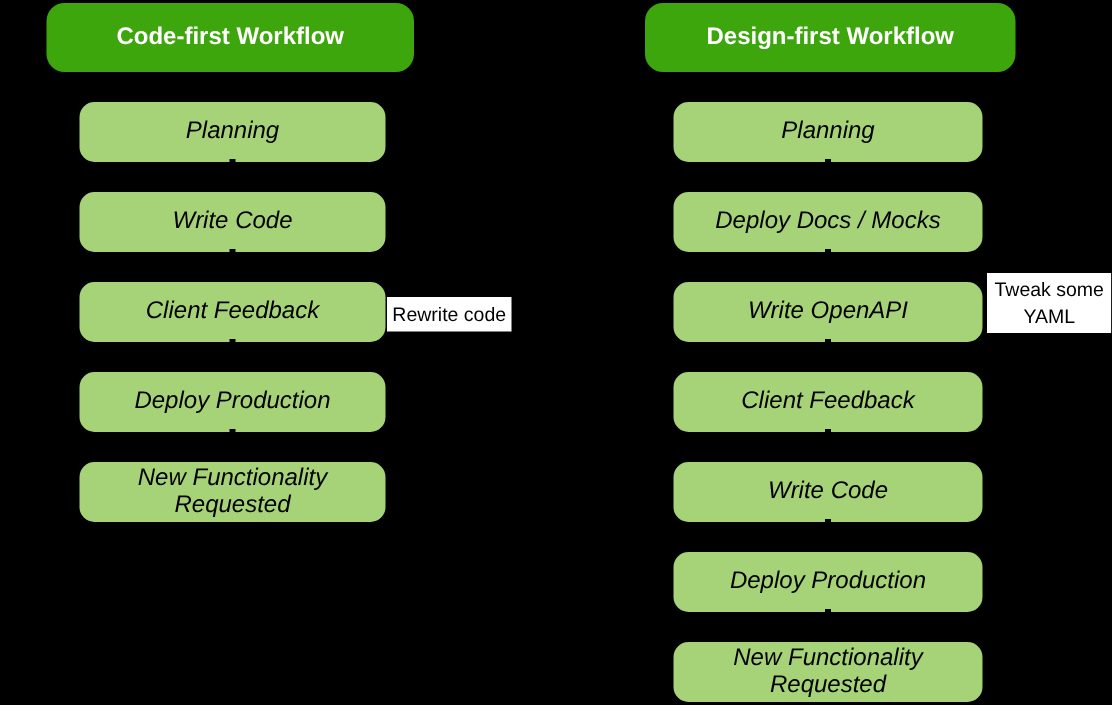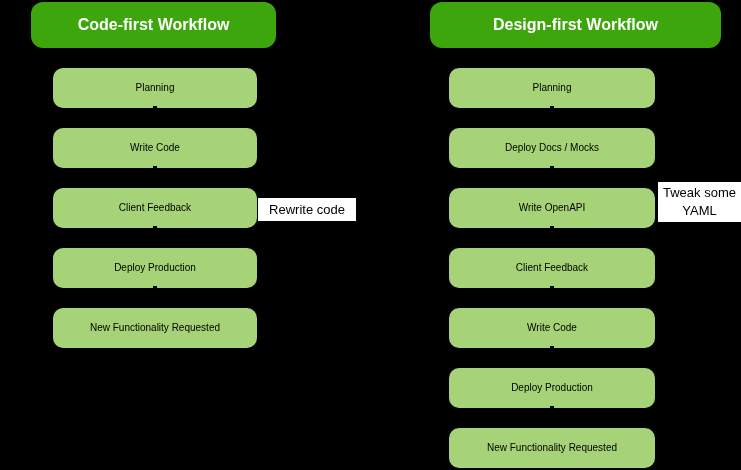--- a/index.html
+++ b/index.html
@@ -15,56 +15,57 @@
     height:46px;
     border-radius:12px;
     background:var(--header-bg,#3ea60d);
     color:var(--header-text,#fff);
     font-weight:700;
     font-size:16px;
     display:flex;align-items:center;justify-content:center;
     text-align:center;
   }
   .hdr-left{left:31px;top:2px;width:245px;}
-  .hdr-right{left:430px;top:2px;width:291px;}
+  .hdr-right{left:430px;top:2px;width:247px;}
   .steps{
     position:absolute;top:68px;
     display:flex;flex-direction:column;gap:20px;
   }
   .steps-left{left:53px;width:204px;}
   .steps-right{left:449px;width:206px;}
   .step{
     height:40px;
     border-radius:10px;
     background:var(--step-bg,#a6d377);
     color:var(--step-text,#000);
-    font-size:10px;line-height:18px;
+    font-size:16px;line-height:18px;
     display:flex;align-items:center;justify-content:center;
     text-align:center;
     position:relative;
     padding:0 19px;
     box-sizing:border-box;
+    font-style:italic;
   }
   
   .step:not(:last-child)::after{
     content:"";
     position:absolute;left:50%;bottom:0;
     transform:translateX(-50%);
     width:4px;height:2px;
     background:#000;
   }
   .note{
     position:absolute;
     background:var(--note-bg,#fff);
     color:var(--note-text,#000);
     font-size:13px;line-height:18px;
     display:flex;align-items:center;justify-content:center;
     text-align:center;
   }
-  .note-left{left:258px;top:198px;width:98px;height:23px;}
+  .note-left{left:258px;top:198px;width:83px;height:23px;}
   .note-right{left:658px;top:182px;width:83px;height:40px;}
 </style>
 </head>
 <body>
 
 <div class="diagram">
 
   <div class="col-header hdr-left">Code-first Workflow</div>
 
   <div class="steps steps-left">

